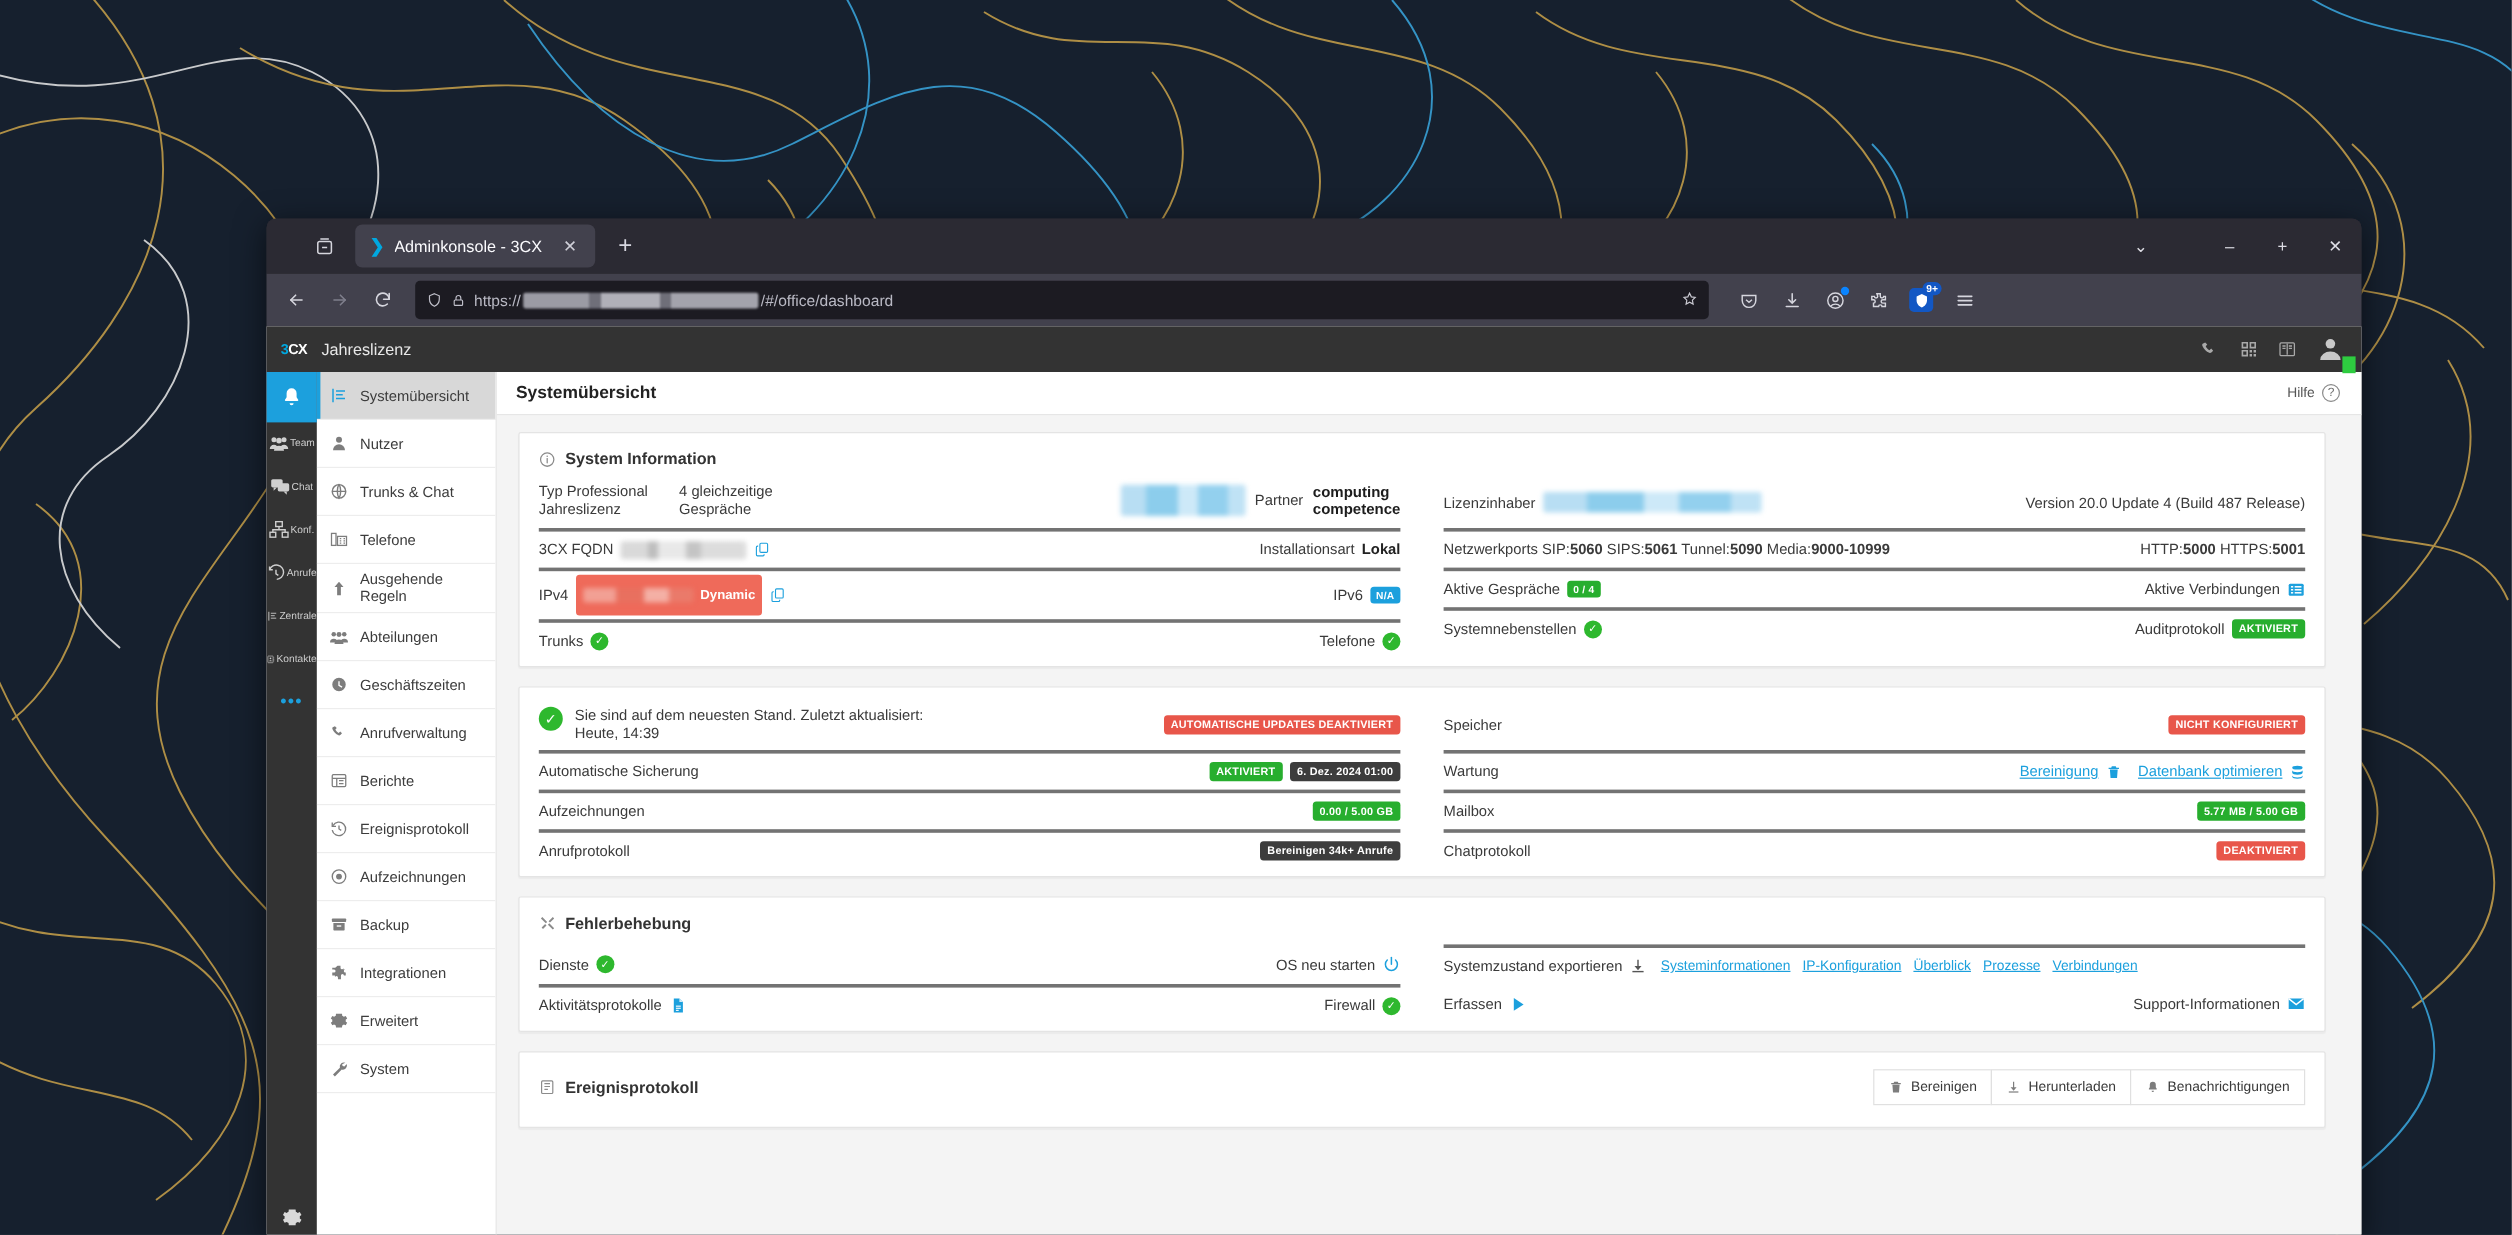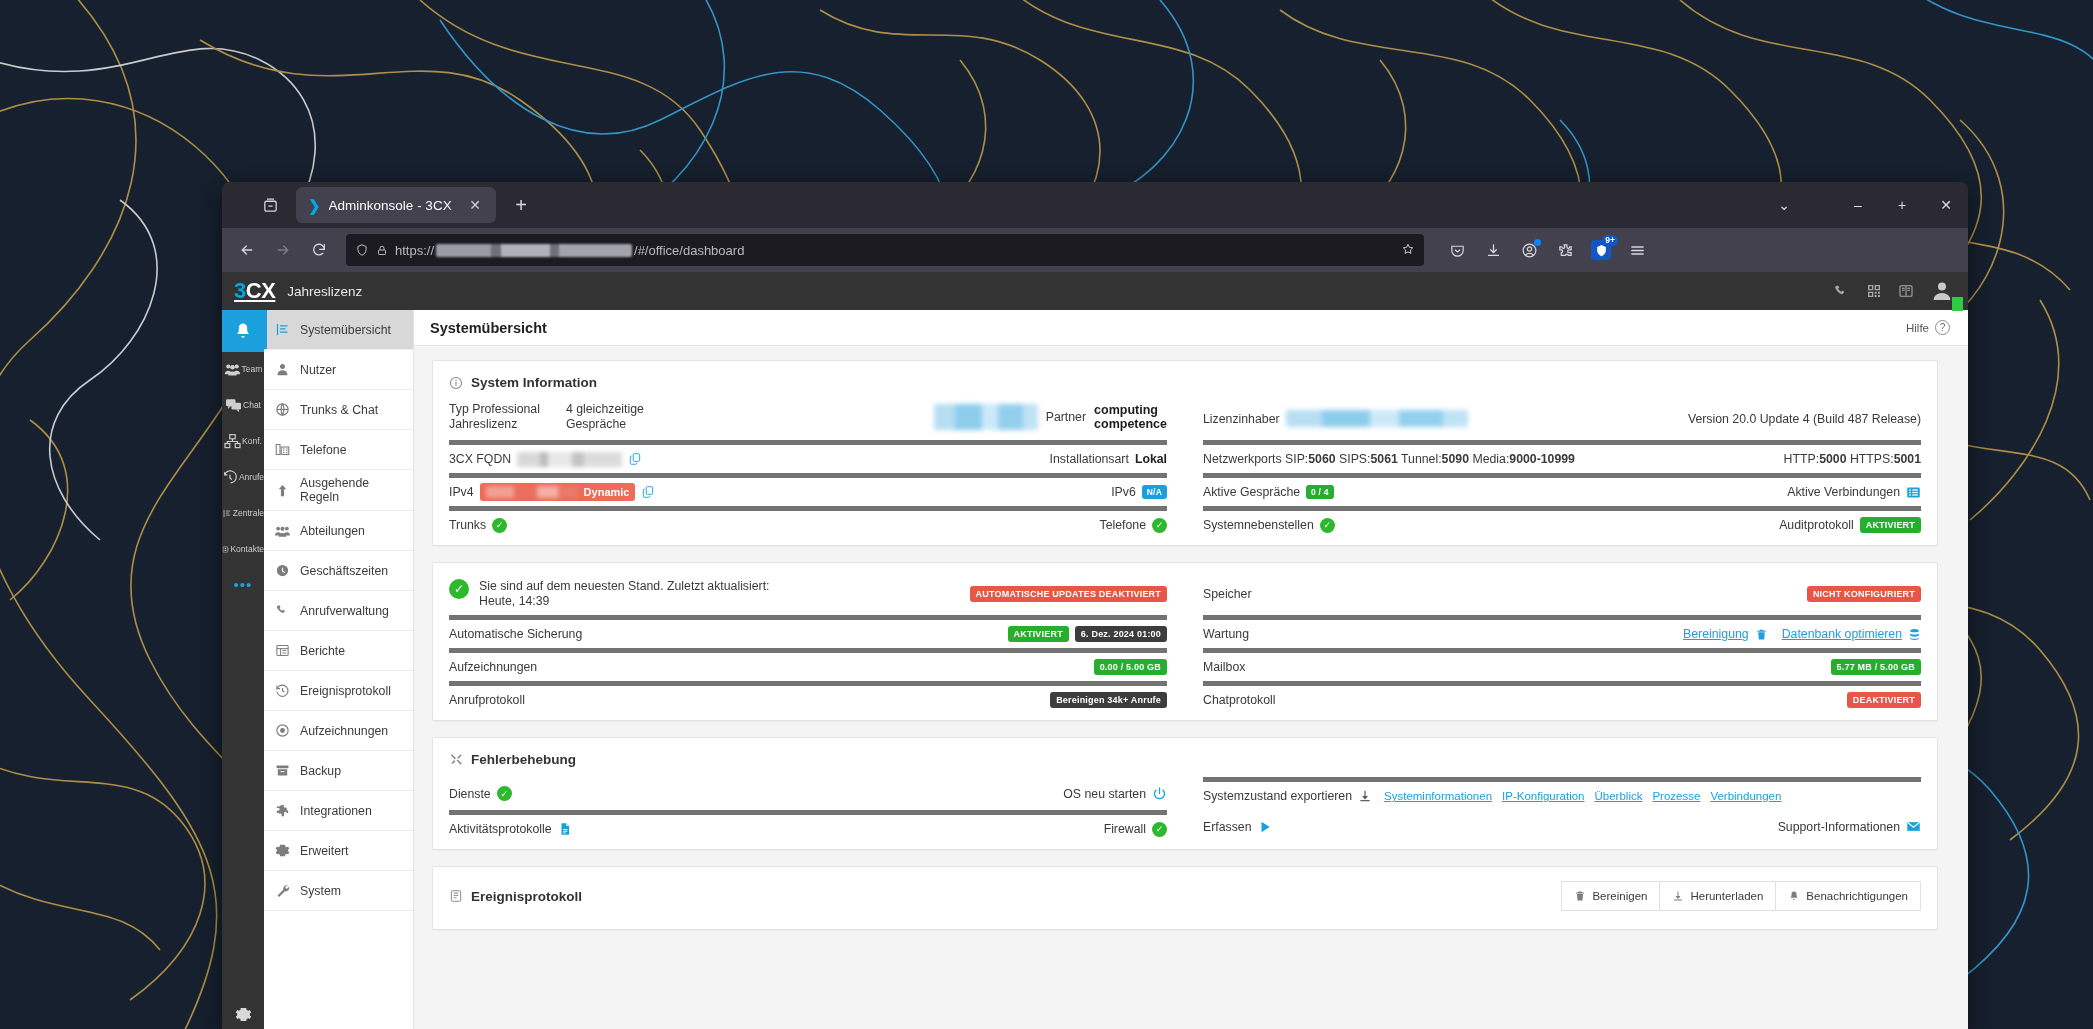--- a/index.html
+++ b/index.html
@@ -89,21 +89,21 @@
     position:absolute; top:-5px; right:-7px; background:#1257c4; color:#fff;
     font-size:8.5px; border-radius:7px; padding:0 3px; line-height:11px; font-weight:bold;
   }
 
   
   .app{ flex:1; display:flex; flex-direction:column; background:#fff; min-height:0; }
   .app-header{
     height:38px; background:#333333; display:flex; align-items:center; padding:0 14px 0 12px;
     color:#fff; flex:0 0 auto; position:relative;
   }
-  .logo{ font-size:22px; font-weight:bold; letter-spacing:-.5px;text-decoration:underline; }
+  .logo{ font-size:12px; font-weight:bold; letter-spacing:-.5px; }
   .logo .c3{ color:#00a8e0; }
   .logo .cx{ color:#ffffff; }
   .app-title{ font-size:13.5px; margin-left:12px; color:#e8e8e8; font-weight:400;}
   .header-right{ margin-left:auto; display:flex; align-items:center; gap:16px; }
   .hdr-icon{ color:#a9a9a9; display:flex; align-items:center; }
   .avatar-wrap{ position:relative; width:24px;height:24px; }
   .avatar{ width:24px;height:24px; color:#c9c9c9; }
   .presence{ position:absolute; right:-9px; bottom:-8px; width:11px;height:14px;background:#2ecc40; }
 
   .app-body{ flex:1; display:flex; min-height:0; }
@@ -161,21 +161,21 @@
     padding:4px 0 10px 0;
   }
   .card-title .ct-icon{ color:#8b8b8b; display:flex; align-items:center;}
 
   .grid2{ display:grid; grid-template-columns:1fr 1fr; column-gap:0; }
   .grid2 > .col{ min-width:0; }
   .col.left{ padding-right:18px; }
   .col.right{ padding-left:18px; }
 
   .row{
-    display:flex; align-items:center; min-height:33px; border-top:5px solid #737373;
+    display:flex; align-items:center; min-height:33px; border-top:3px solid #737373;
     font-size:12.3px; color:#3a3a3a; padding:3px 0; gap:6px;
   }
   .row.first{ border-top:none; }
   .row .spacer{ flex:1; }
   .row .r-right{ display:flex; align-items:center; gap:6px; }
   .b{ font-weight:bold; color:#222; }
 
   
   .license-row{
     display:flex; align-items:center; min-height:40px; font-size:12.3px; color:#3a3a3a;
@@ -211,21 +211,21 @@
     background:linear-gradient(90deg,#b8def3 0 20%, #8ccdec 20% 46%, #cde9f8 46% 62%, #93d0ee 62% 86%, #bfe2f5 86% 100%);
     filter:blur(2.4px);
   }
   .redact-grey{
     display:inline-block; height:15px; border-radius:2px;
     background:linear-gradient(90deg,#d9d9d9 0 22%, #bdbdbd 22% 30%, #e8e8e8 30% 52%, #c4c4c4 52% 64%, #dcdcdc 64% 100%);
     filter:blur(2.2px);
   }
   .ipv4-redact{
     display:inline-flex; align-items:center; background:#ef6a5a; border-radius:3px;
-    height:18px; padding:0 6px 0 0; color:#fff; font-weight:bold; font-size:11px;
+    height:34px; padding:0 6px 0 0; color:#fff; font-weight:bold; font-size:11px;
   }
   .ipv4-redact .blk{
     display:inline-block; width:92px; height:12px; border-radius:2px; margin:0 6px;
     background:linear-gradient(90deg,#f2a094 0 30%, #e8705f 30% 55%, #f4b0a5 55% 78%, #ea7a6a 78% 100%);
     filter:blur(2px);
   }
 
   .maint-status{ display:flex; align-items:flex-start; gap:10px; font-size:12.3px; color:#3a3a3a; line-height:15px;}
   .maint-status .txt{ max-width:330px; }
 

